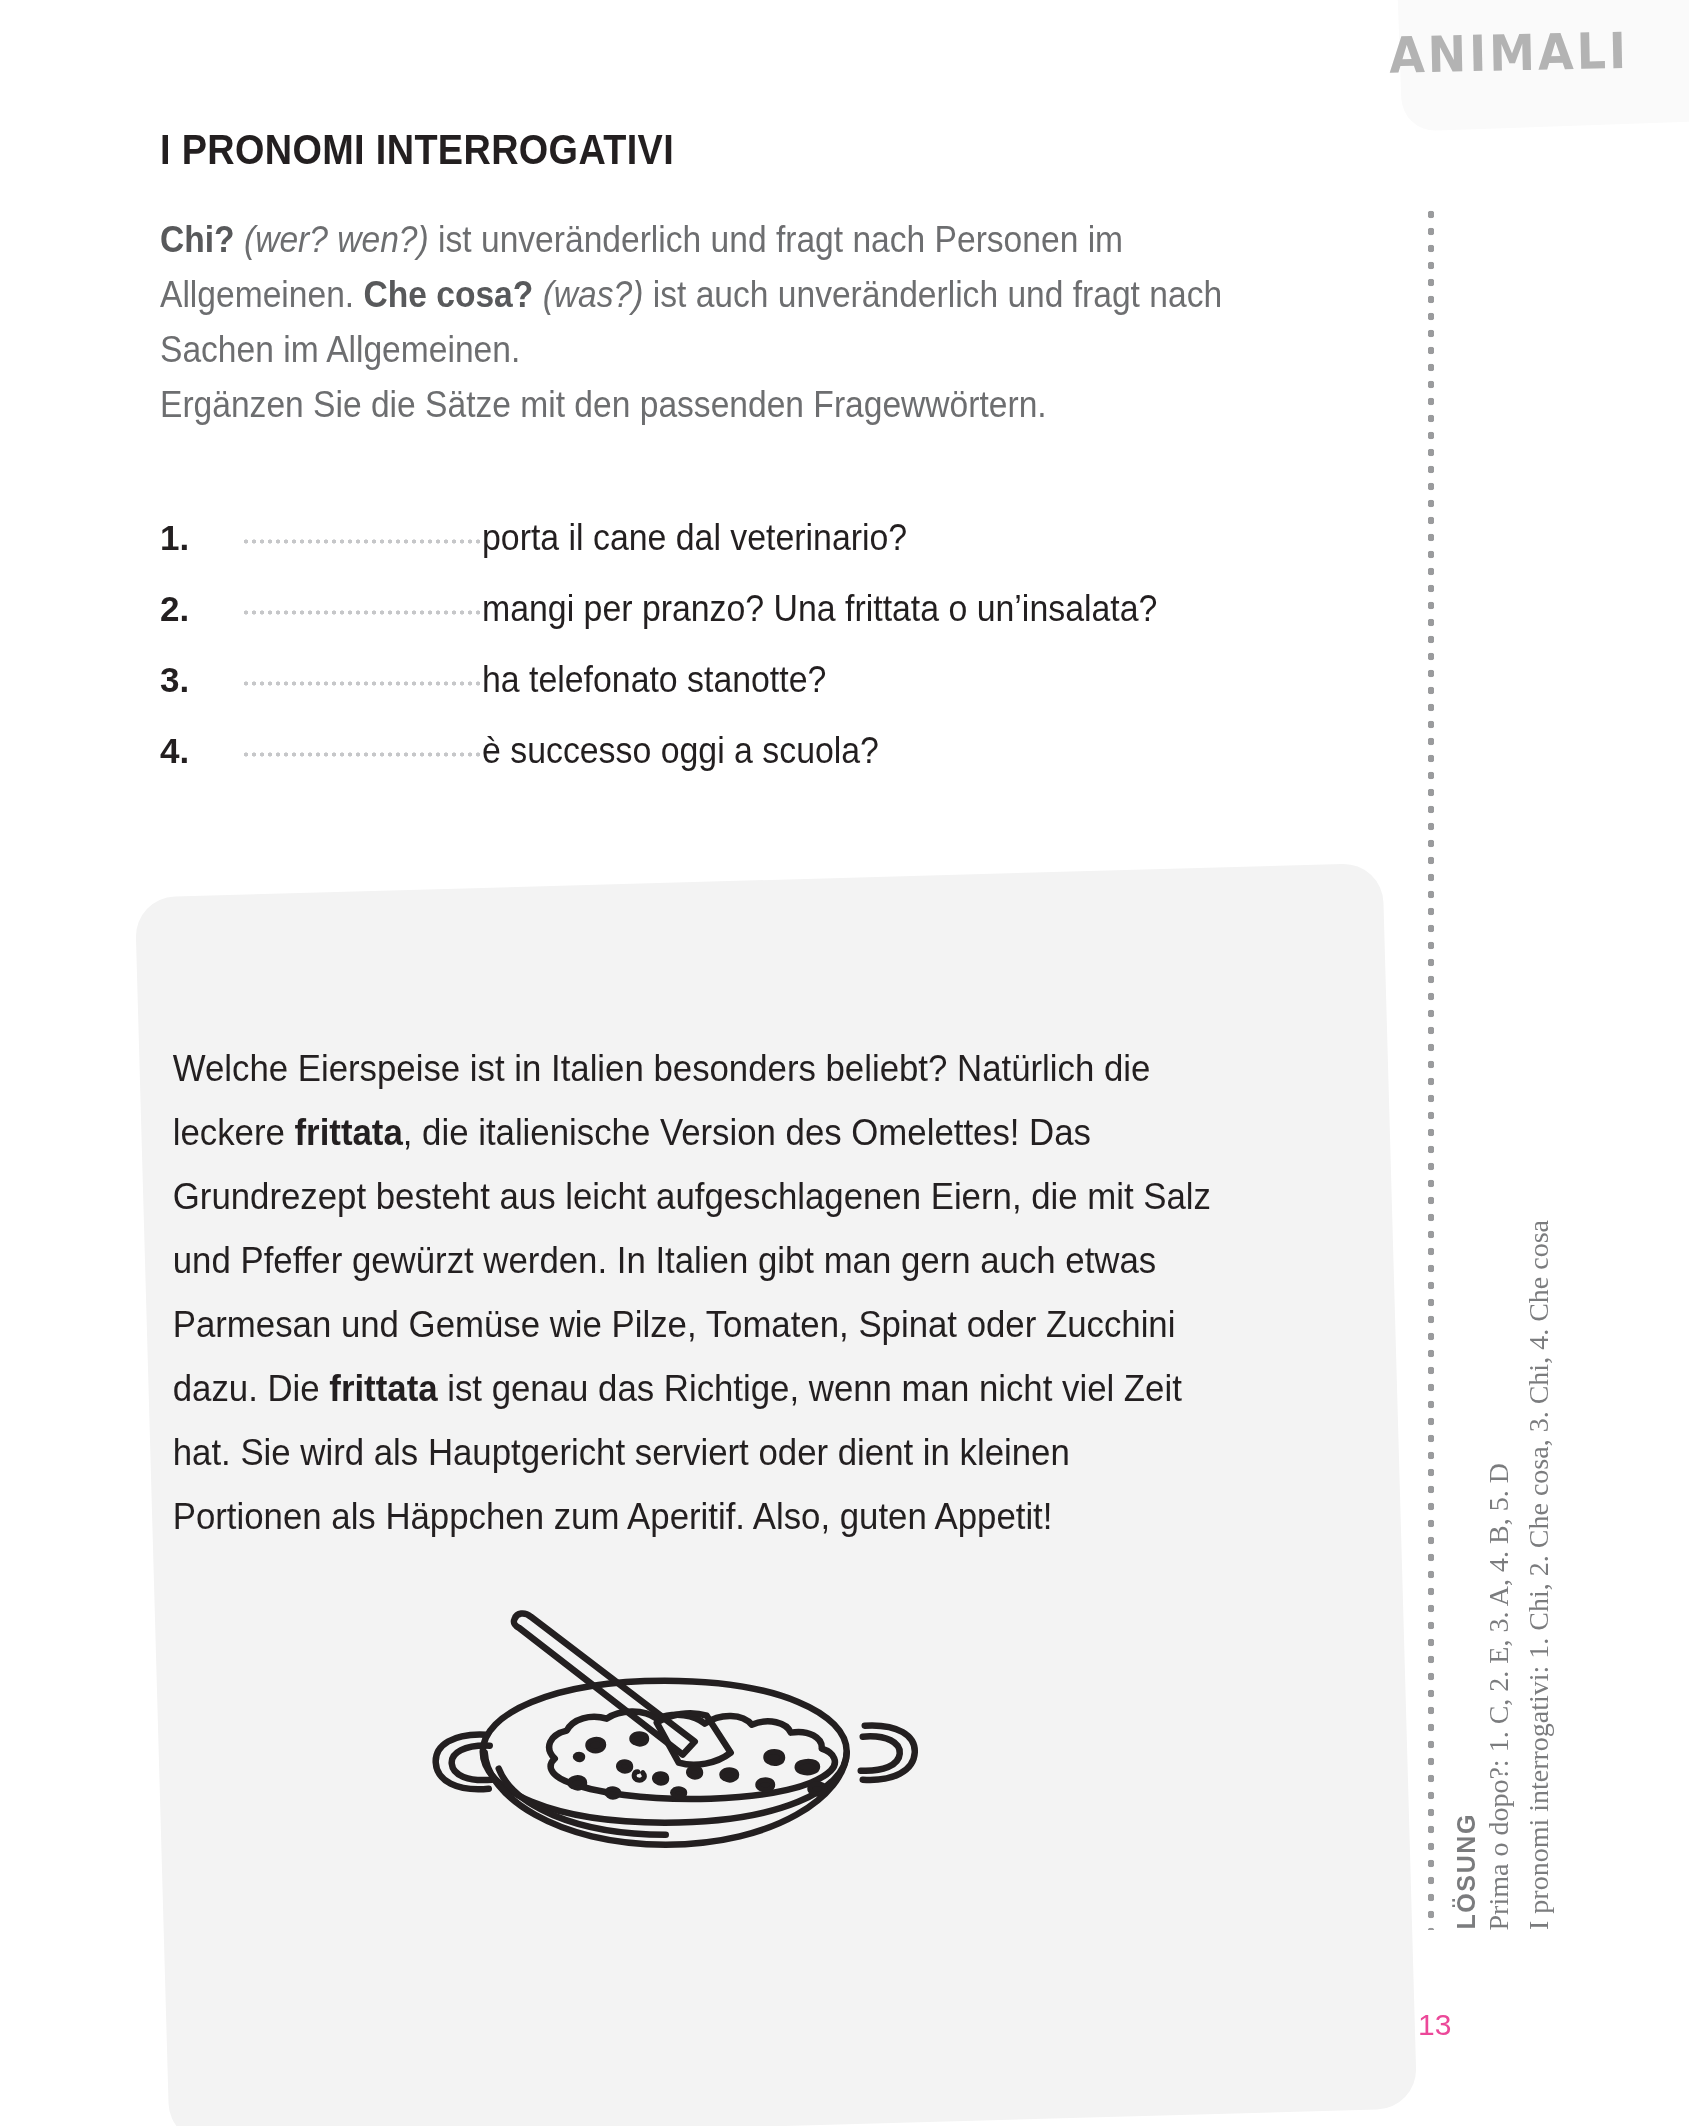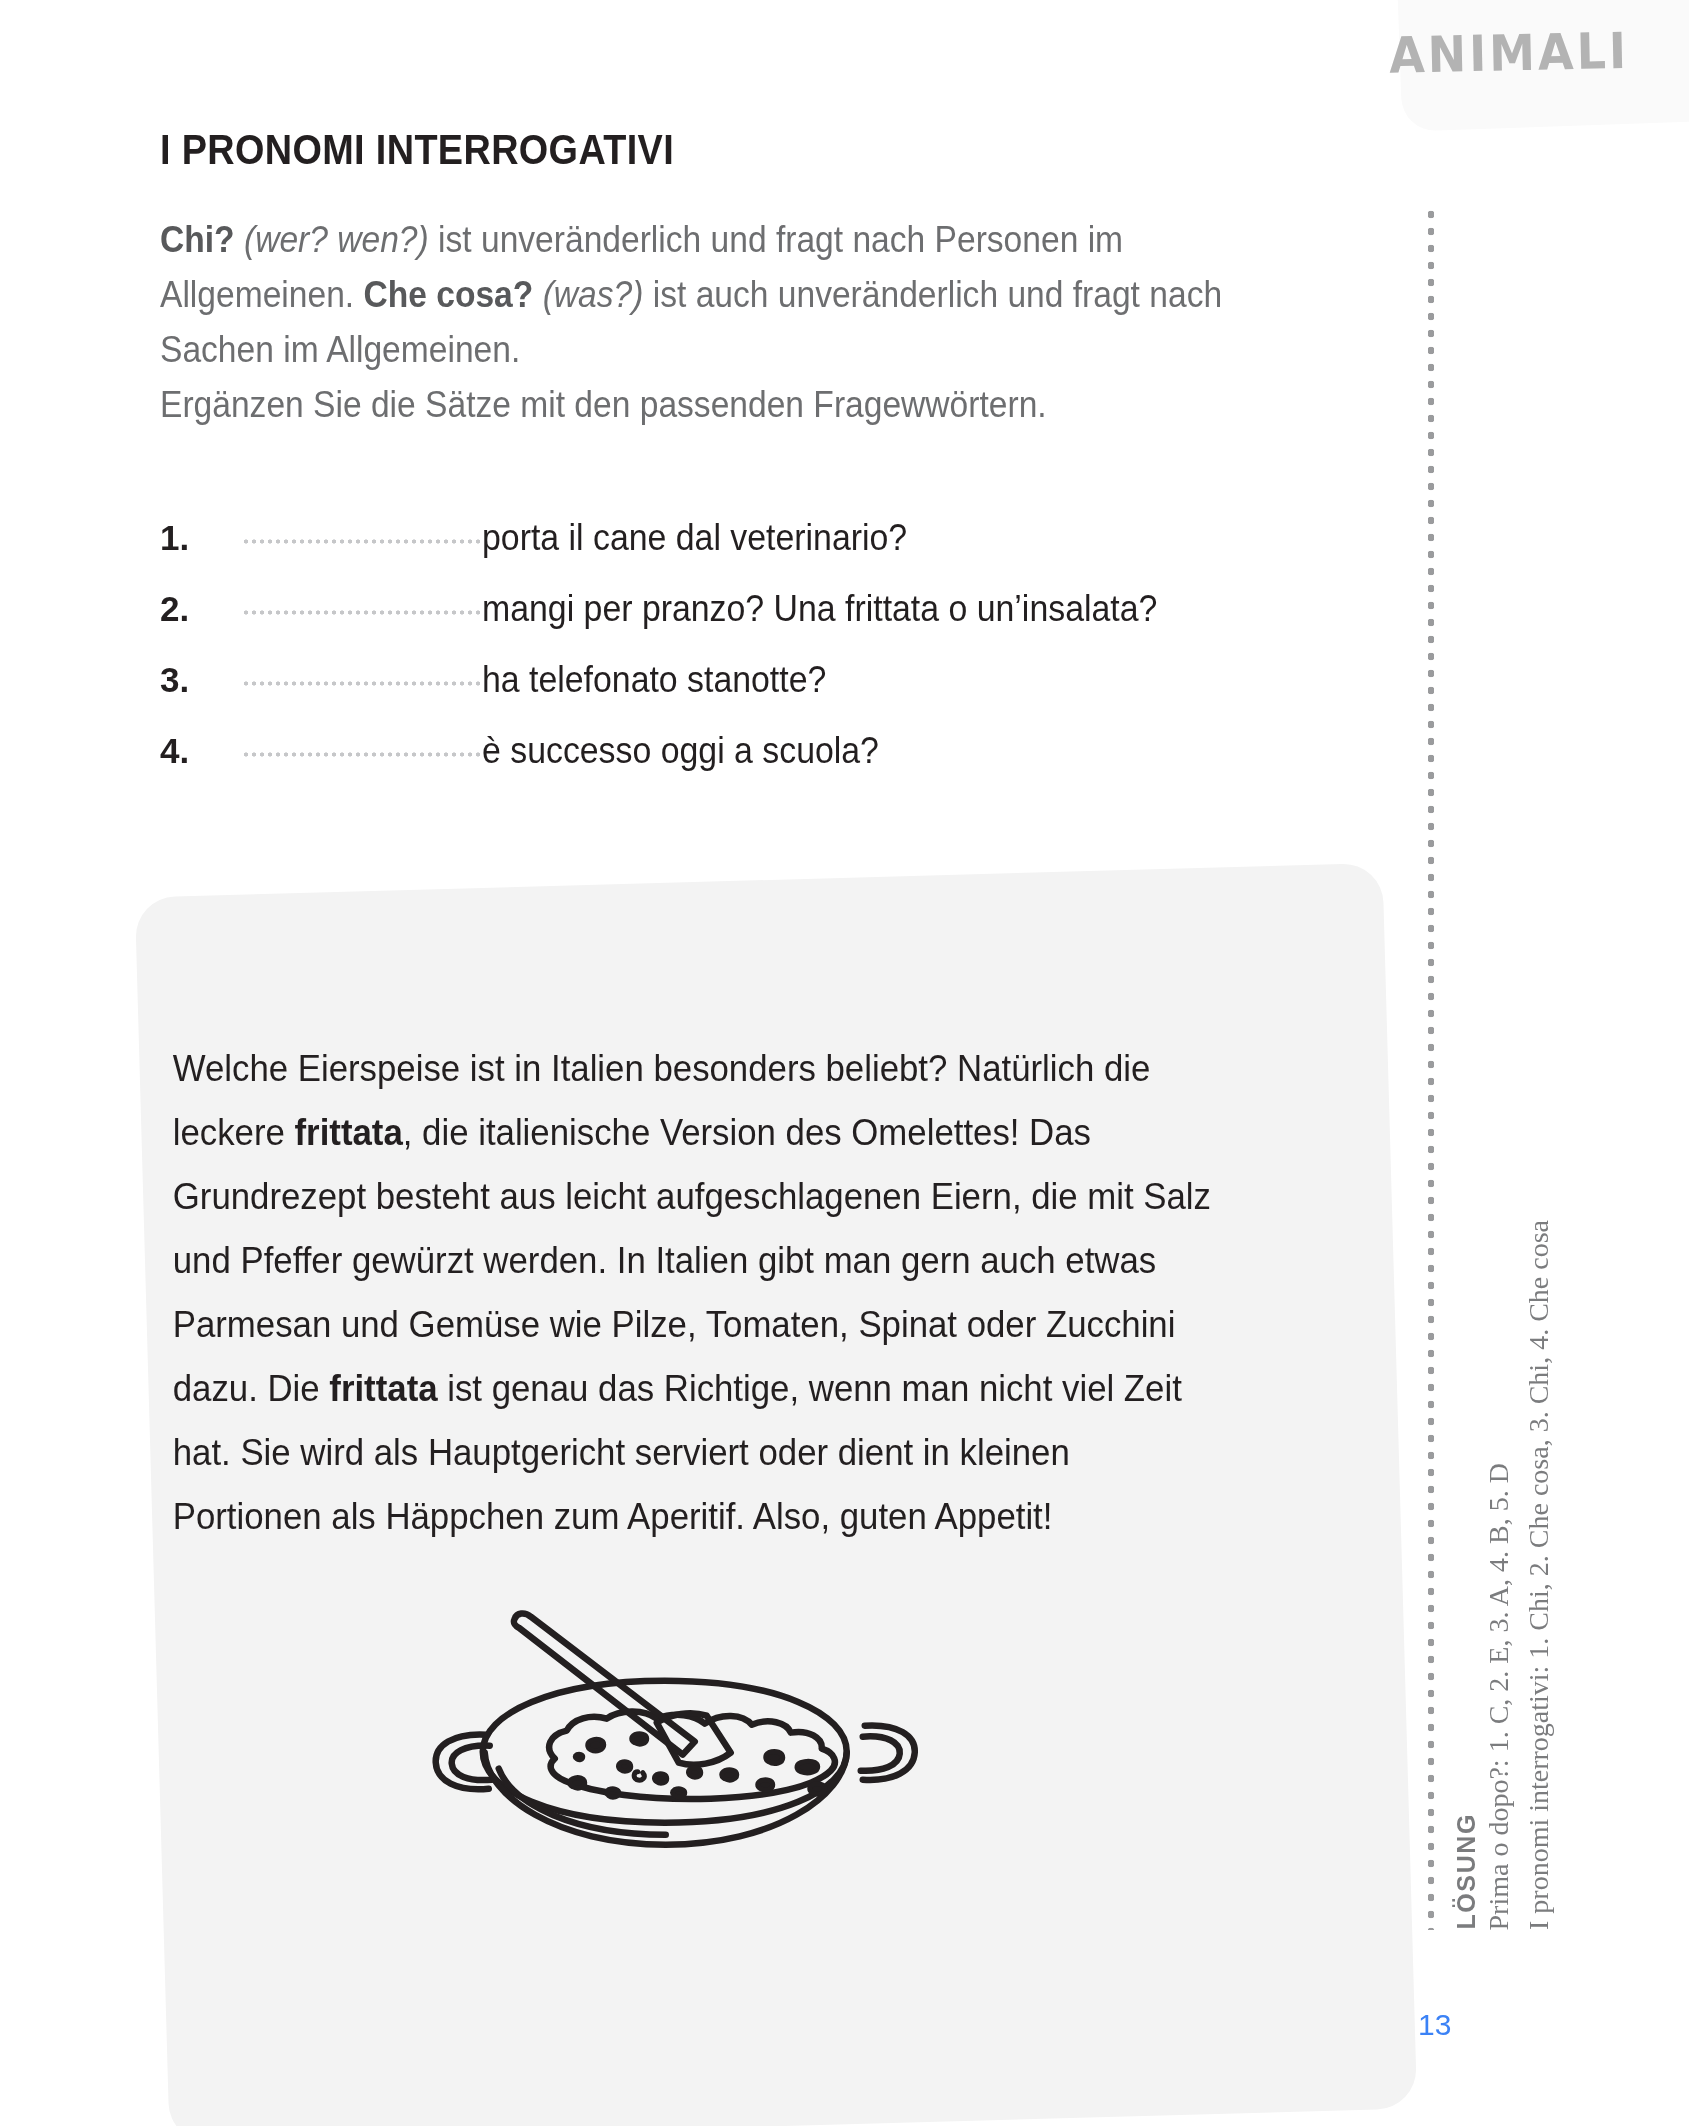--- a/index.html
+++ b/index.html
@@ -198,21 +198,21 @@
     margin-right: 8px;
   }
 
   
   .page-number {
     position: absolute;
     left: 1418px;
     top: 2008px;
     font-family: "Liberation Sans", sans-serif;
     font-size: 30px;
-    color: #3b82f6;
+    color: #ec4899;
   }
 </style>
 </head>
 <body>
 
 <div id="page">
 
   <div class="chapter-tab"></div>
   <div class="chapter-label">ANIMALI</div>
 

